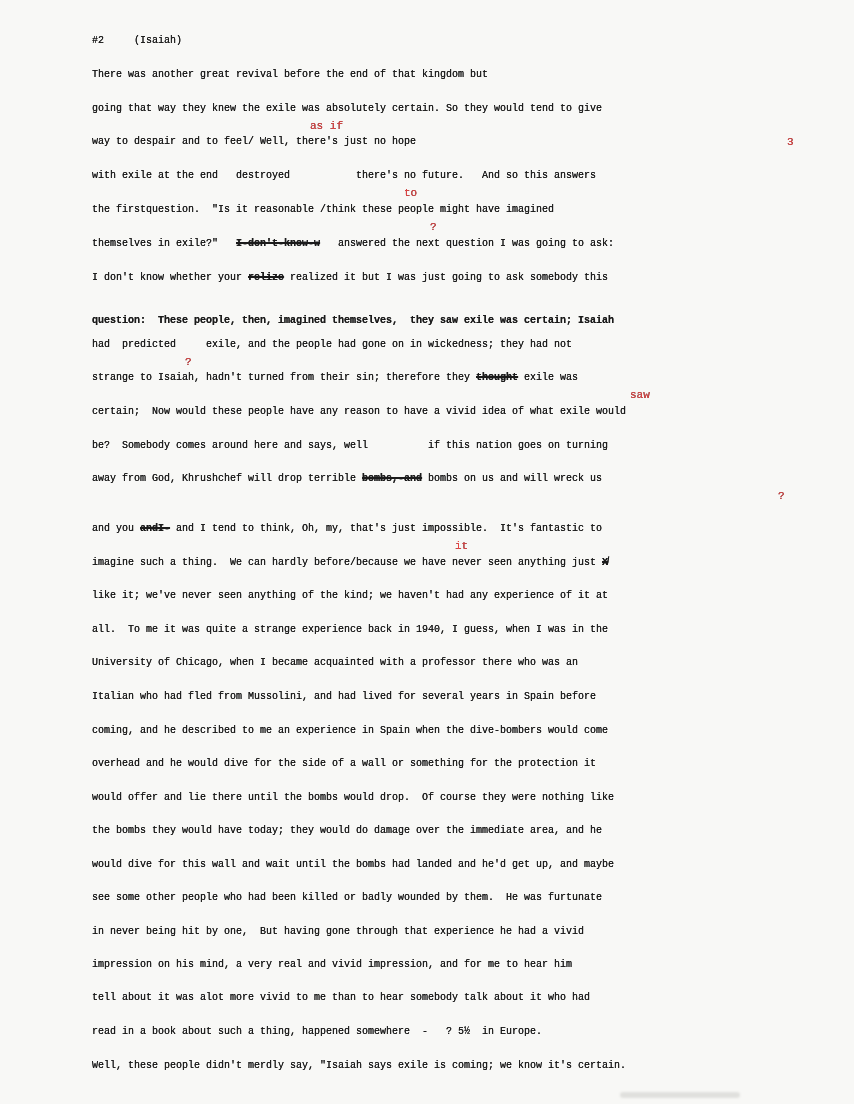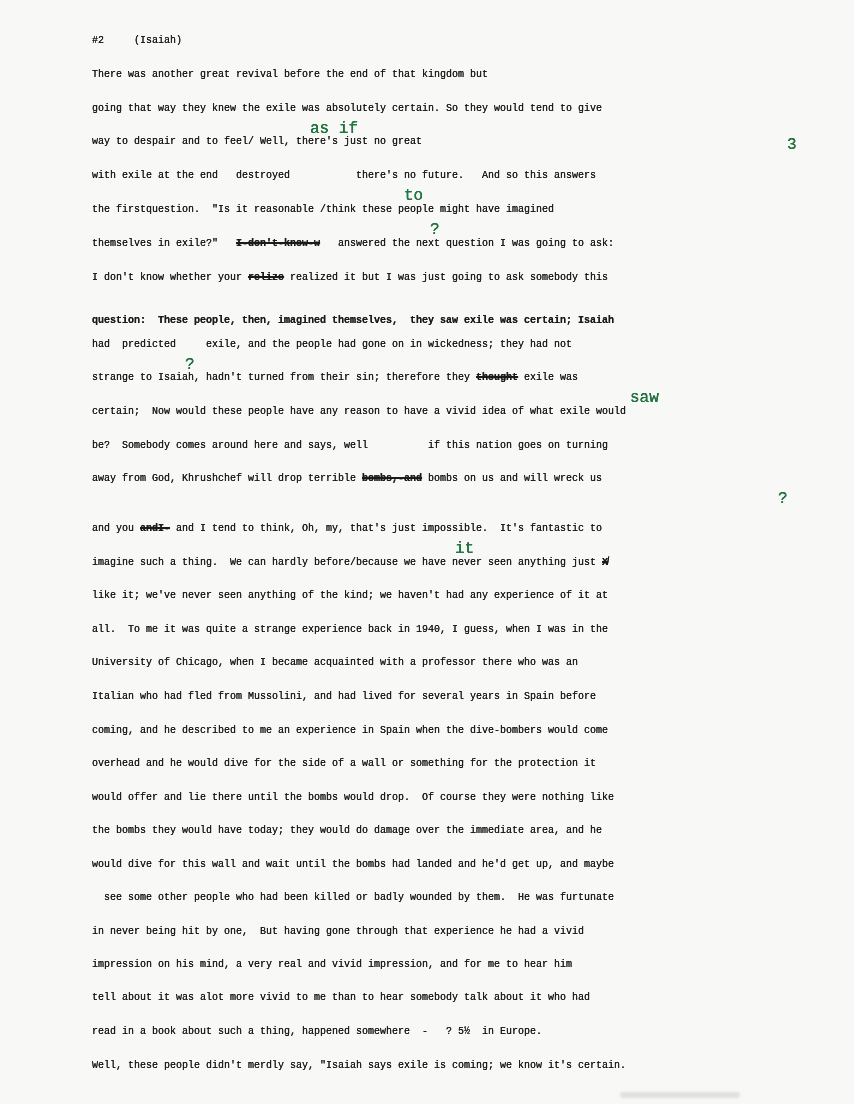--- a/index.html
+++ b/index.html
@@ -22,40 +22,40 @@
   }
   .tline .strike{
     text-decoration:line-through;
     text-decoration-thickness:1.6px;
     font-weight:bold;
     text-align:center;
   }
   .annot{
     position:absolute;
     white-space:pre;
-    font-size:16px;
-    color:#15803d;
+    font-size:11px;
+    color:#ef4444;
     line-height:1;
     text-shadow:0 0 .4px #1b1b1b;
   }
   .smudge{
     position:absolute;
     left:620px;top:1092px;width:120px;height:6px;
     background:#9a9a96;opacity:.25;border-radius:3px;filter:blur(1px);
   }
 </style>
 </head>
 <body>
 
 <div class="page">
   <div>
       <div class="tline" style="left: 92px; top: 36px;"><span>#2     (Isaiah)</span></div>
       <div class="tline" style="left: 92px; top: 70px;"><span>There was another great revival before the end of that kingdom but</span></div>
       <div class="tline" style="left: 92px; top: 104px;"><span>going that way they knew the exile was absolutely certain. So they would tend to give</span></div>
-      <div class="tline" style="left: 92px; top: 137px;"><span>way to despair and to feel/ Well, there's just no great</span></div>
+      <div class="tline" style="left: 92px; top: 137px;"><span>way to despair and to feel/ Well, there's just no hope</span></div>
       <div class="tline" style="left: 92px; top: 171px;"><span>with exile at the end   destroyed           there's no future.   And so this answers</span></div>
       <div class="tline" style="left: 92px; top: 205px;"><span>the firstquestion.  "Is it reasonable /think these people might have imagined</span></div>
       <div class="tline" style="left: 92px; top: 239px;"><span>themselves in exile?"   </span><span class="strike">I-don't-know-w</span><span>   answered the next question I was going to ask:</span></div>
       <div class="tline" style="left: 92px; top: 273px;"><span>I don't know whether your </span><span class="strike">relize</span><span> realized it but I was just going to ask somebody this</span></div>
       <div class="tline" style="left: 92px; top: 316px; font-weight: bold;"><span>question:  These people, then, imagined themselves,  they saw exile was certain; Isaiah</span></div>
       <div class="tline" style="left: 92px; top: 340px;"><span>had  predicted     exile, and the people had gone on in wickedness; they had not</span></div>
       <div class="tline" style="left: 92px; top: 373px;"><span>strange to Isaiah, hadn't turned from their sin; therefore they </span><span class="strike">thought</span><span> exile was</span></div>
       <div class="tline" style="left: 92px; top: 407px;"><span>certain;  Now would these people have any reason to have a vivid idea of what exile would</span></div>
       <div class="tline" style="left: 92px; top: 441px;"><span>be?  Somebody comes around here and says, well          if this nation goes on turning</span></div>
       <div class="tline" style="left: 92px; top: 474px;"><span>away from God, Khrushchef will drop terrible </span><span class="strike">bombs,-and</span><span> bombs on us and will wreck us</span></div>
@@ -63,21 +63,21 @@
       <div class="tline" style="left: 92px; top: 558px;"><span>imagine such a thing.  We can hardly before/because we have never seen anything just </span><span class="strike">X̸</span></div>
       <div class="tline" style="left: 92px; top: 591px;"><span>like it; we've never seen anything of the kind; we haven't had any experience of it at</span></div>
       <div class="tline" style="left: 92px; top: 625px;"><span>all.  To me it was quite a strange experience back in 1940, I guess, when I was in the</span></div>
       <div class="tline" style="left: 92px; top: 658px;"><span>University of Chicago, when I became acquainted with a professor there who was an</span></div>
       <div class="tline" style="left: 92px; top: 692px;"><span>Italian who had fled from Mussolini, and had lived for several years in Spain before</span></div>
       <div class="tline" style="left: 92px; top: 726px;"><span>coming, and he described to me an experience in Spain when the dive-bombers would come</span></div>
       <div class="tline" style="left: 92px; top: 759px;"><span>overhead and he would dive for the side of a wall or something for the protection it</span></div>
       <div class="tline" style="left: 92px; top: 793px;"><span>would offer and lie there until the bombs would drop.  Of course they were nothing like</span></div>
       <div class="tline" style="left: 92px; top: 826px;"><span>the bombs they would have today; they would do damage over the immediate area, and he</span></div>
       <div class="tline" style="left: 92px; top: 860px;"><span>would dive for this wall and wait until the bombs had landed and he'd get up, and maybe</span></div>
-      <div class="tline" style="left: 92px; top: 893px; margin-left: 12px;"><span>see some other people who had been killed or badly wounded by them.  He was furtunate</span></div>
+      <div class="tline" style="left: 92px; top: 893px;"><span>see some other people who had been killed or badly wounded by them.  He was furtunate</span></div>
       <div class="tline" style="left: 92px; top: 927px;"><span>in never being hit by one,  But having gone through that experience he had a vivid</span></div>
       <div class="tline" style="left: 92px; top: 960px;"><span>impression on his mind, a very real and vivid impression, and for me to hear him</span></div>
       <div class="tline" style="left: 92px; top: 993px;"><span>tell about it was alot more vivid to me than to hear somebody talk about it who had</span></div>
       <div class="tline" style="left: 92px; top: 1027px;"><span>read in a book about such a thing, happened somewhere  -   ? 5½  in Europe.</span></div>
       <div class="tline" style="left: 92px; top: 1061px;"><span>Well, these people didn't merdly say, "Isaiah says exile is coming; we know it's certain.</span></div>
       <div class="annot" style="left: 310px; top: 121px;">as if</div>
       <div class="annot" style="left: 787px; top: 137px;">3</div>
       <div class="annot" style="left: 404px; top: 188px;">to</div>
       <div class="annot" style="left: 430px; top: 222px;">?</div>
       <div class="annot" style="left: 185px; top: 357px;">?</div>

